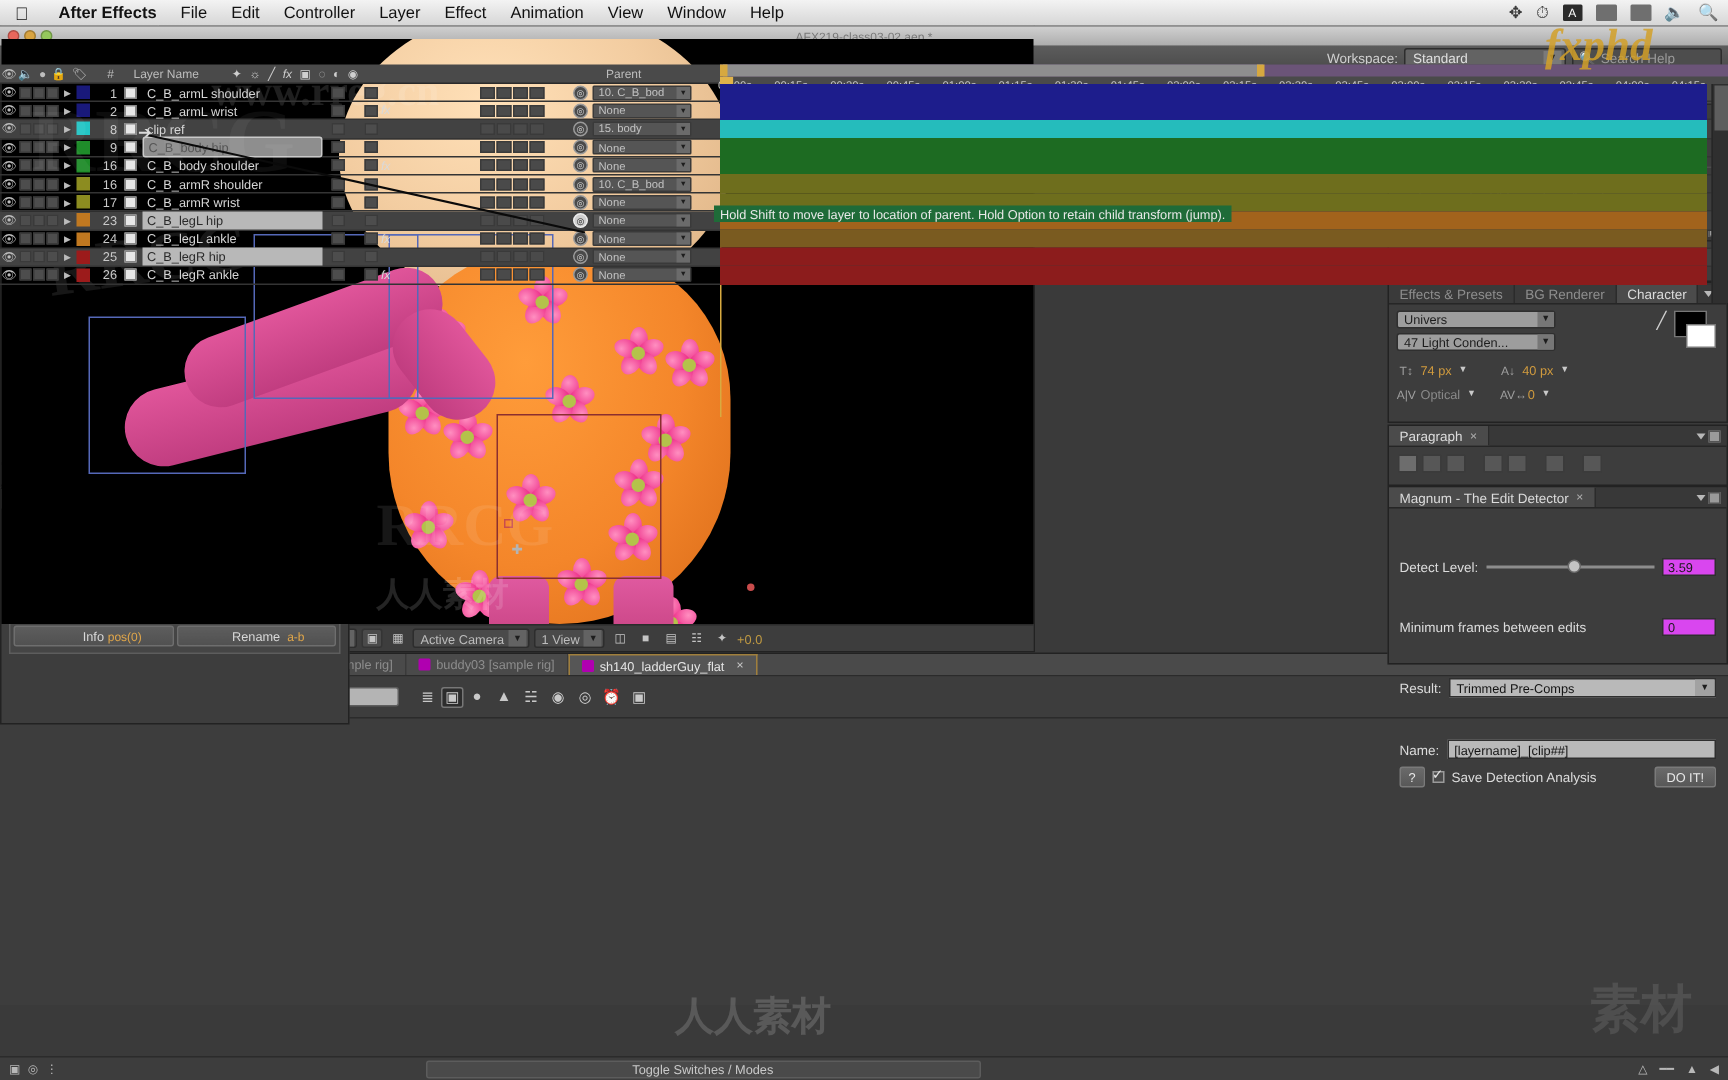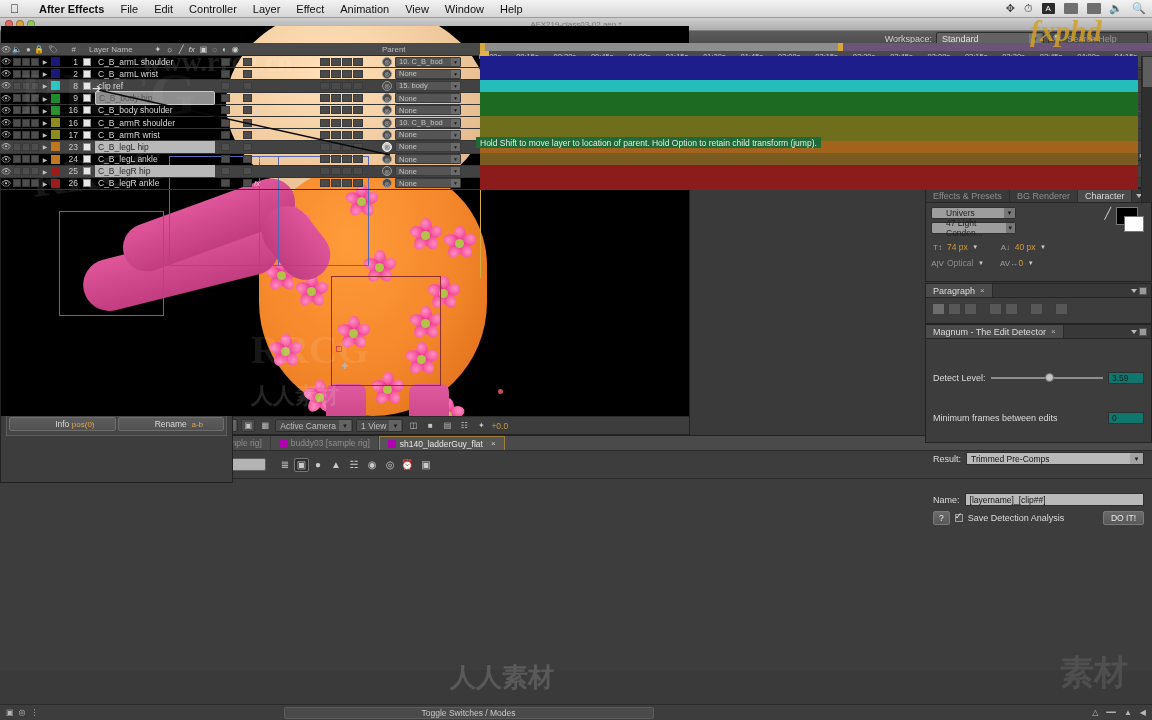--- a/index.html
+++ b/index.html
@@ -169,22 +169,22 @@
   .info-xy{position:absolute;left:120px;top:6px;font-size:8.5px;line-height:11px;color:#d2d2d2;}
   .info-cross{position:absolute;left:105px;top:14px;color:#c6c6c6;font-size:11px;}
   .info-hint{border-top:1px solid #4d4d4d;margin-top:6px;padding-top:4px;font-size:8.5px;line-height:10.5px;color:#c4c4c4;}
 
   #preview { left:925px; top:146px; width:227px; height:42px; }
   .prev-body{display:flex;align-items:center;gap:9px;padding:5px 10px;color:#e4e4e4;font-size:10px;}
 
   #charpanel { left:925px; top:188px; width:227px; height:94px; }
   .char-body{padding:4px 5px;}
   .char-row{display:flex;align-items:center;gap:4px;margin-bottom:3px;}
-  .fsel{width:85px;height:12px;background:#9d9d9d;border:1px solid #2f2f2f;border-radius:2px;
-      display:flex;align-items:center;padding-left:14px;font-size:8.5px;color:#1c1c1c;}
+  .fsel{width:106px;height:12px;background:#9d9d9d;border:1px solid #2f2f2f;border-radius:2px;
+      display:flex;align-items:center;padding-left:4px;font-size:8.5px;color:#1c1c1c;}
   .fsel .arr{margin-left:auto;width:11px;height:10px;background:#777;display:flex;align-items:center;justify-content:center;font-size:6px;color:#1d1d1d;}
   .swpair{width:30px;height:26px;position:relative;}
   .swpair .bk{position:absolute;left:0;top:0;width:22px;height:18px;background:#000;border:1px solid #777;}
   .swpair .wh{position:absolute;left:8px;top:9px;width:20px;height:16px;background:#fff;border:1px solid #777;}
   .char-metrics{display:flex;align-items:center;gap:3px;font-size:8.5px;margin-top:4px;}
   .cm-val{color:#d19b3e;}
   .cm-ic{width:13px;height:12px;display:flex;align-items:center;justify-content:center;color:#9f9f9f;font-size:8px;}
   .cm-arr{width:9px;text-align:center;font-size:6px;color:#c9c9c9;}
 
   #paragraph { left:925px; top:283px; width:227px; height:41px; }
@@ -192,21 +192,21 @@
   .pbtn{width:13px;height:12px;background:#575757;border:1px solid #3b3b3b;border-radius:1px;}
   .pbtn.on{background:#6d6d6d;}
   .pgap{width:6px;}
 
   #magnum { left:925px; top:324px; width:227px; height:119px; }
   .mag-body{padding:5px 7px;font-size:9px;color:#dcdcdc;}
   .mag-row{display:flex;align-items:center;gap:5px;margin-bottom:5px;margin-top:28px;}
   .slider{flex:1;height:10px;position:relative;}
   .slider .track{position:absolute;top:4px;left:0;right:0;height:2px;background:#8d8d8d;}
   .slider .knob{position:absolute;top:0px;left:48%;width:9px;height:9px;border-radius:50%;background:#c4c4c4;border:1px solid #6a6a6a;}
-  .nfield{width:36px;height:12px;background:#0f766e;border:1px solid #2f2f2f;color:#1b1b1b;
+  .nfield{width:36px;height:12px;background:#d946ef;border:1px solid #2f2f2f;color:#1b1b1b;
       font-size:8.5px;display:flex;align-items:center;padding-left:3px;}
   .msel{flex:1;height:13px;background:#b9b9b9;border:1px solid #2f2f2f;display:flex;align-items:center;
       padding-left:4px;font-size:8.5px;color:#141414;}
   .msel .arr{margin-left:auto;width:13px;height:11px;background:#a2a2a2;display:flex;align-items:center;justify-content:center;font-size:6px;color:#1d1d1d;}
   .mtext{flex:1;height:13px;background:#b9b9b9;border:1px solid #2f2f2f;display:flex;align-items:center;
       padding-left:4px;font-size:8.5px;color:#141414;}
   .mbtn{height:14px;background:linear-gradient(#6a6a6a,#585858);border:1px solid #7a7a7a;border-radius:2px;
       display:flex;align-items:center;justify-content:center;font-size:8.5px;color:#e8e8e8;padding:0 7px;}
   .chk{width:8px;height:8px;border:1px solid #9a9a9a;background:#4a4a4a;position:relative;}
   .chk:after{content:"✓";position:absolute;left:-1px;top:-4px;font-size:9px;color:#e6e6e6;}
@@ -952,21 +952,21 @@
       <span style="margin-left:22px;display:flex;gap:5px;color:#cfcfcf;">
         <span>✦</span>
         <span>☼</span>
         <span>╱</span>
         <span style="font-style:italic;">fx</span>
         <span>▣</span>
         <span>◌</span>
         <span>◐</span>
         <span>◉</span>
       </span>
-      <span style="position:absolute;left:382px;">Parent</span>
+      <span style="position:absolute;left:404px;">Parent</span>
     </div>
 
     <div class="tl-ruler">
       <div class="wbar">
         <div class="inner"></div>
         <div class="cap" style="left:0;"></div>
         <div class="cap" style="left:358px;"></div>
       </div>
       <div class="ruler-ticks" id="rulerticks">
           <div class="rt-lab" style="left: 10px;">00:00s</div>

